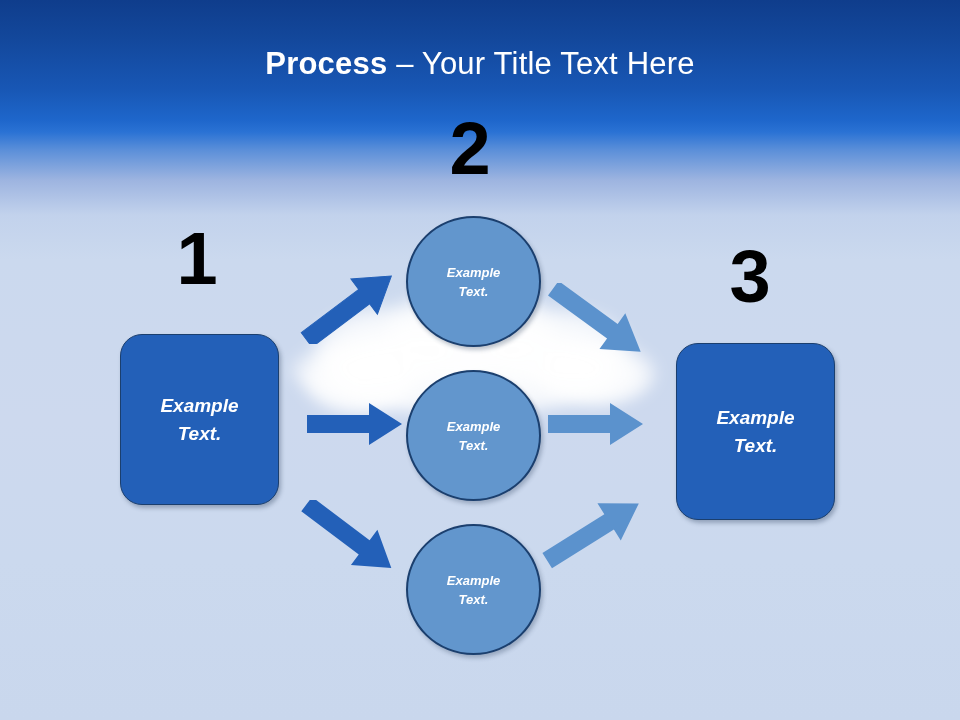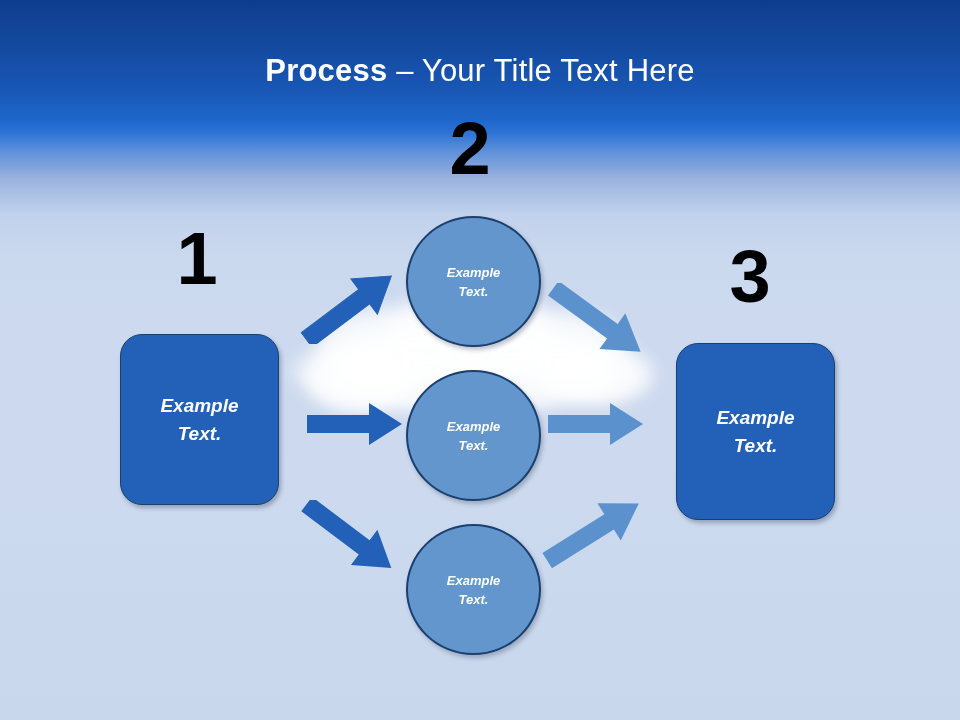--- a/index.html
+++ b/index.html
@@ -36,21 +36,21 @@
     top: 265px;
     width: 420px;
     height: 165px;
     pointer-events: none;
   }
 
   
   .title {
     position: absolute;
     left: 0;
-    top: 52px;
+    top: 45px;
     width: 960px;
     text-align: center;
     color: #ffffff;
     font-size: 31px;
     line-height: 38px;
     letter-spacing: 0.2px;
     white-space: nowrap;
   }
   .title .strong { font-weight: bold; }
   .title .rest { font-weight: normal; }

